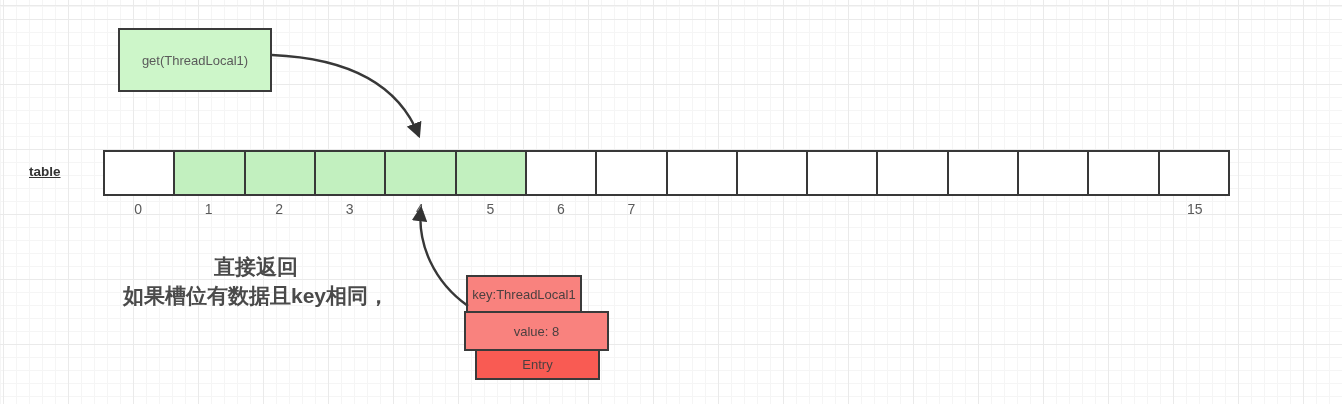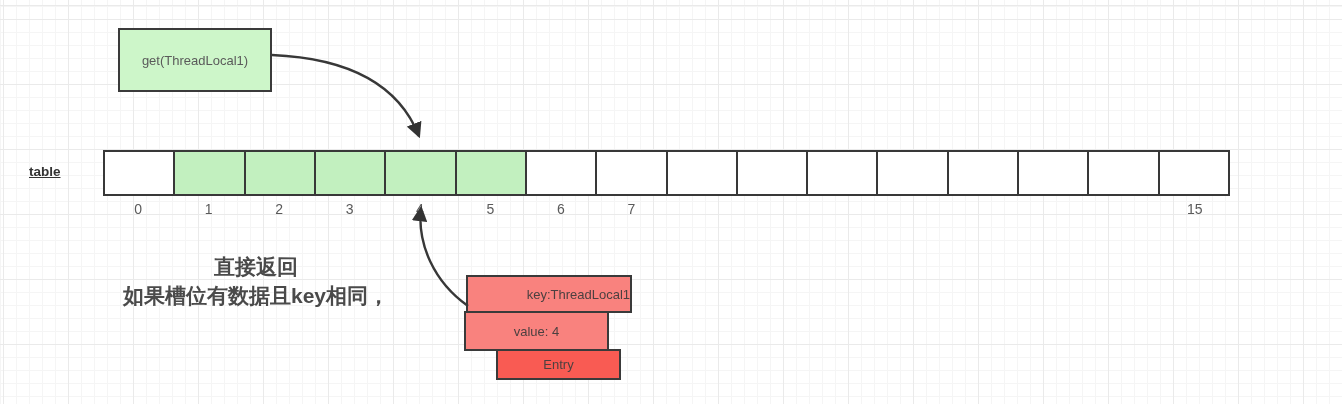--- a/index.html
+++ b/index.html
@@ -88,23 +88,23 @@
   }
 
   .entry-box {
     position: absolute;
     box-sizing: border-box;
     border: 2px solid var(--border-dark);
     display: flex; align-items: center; justify-content: center;
     font-size: 13px;
     color: #4c4040;
   }
-  .entry-key   { left: 466px; top: 275px; width: 166px; height: 38px; background: var(--red-light-fill); justify-content: flex-end; }
+  .entry-key   { left: 466px; top: 275px; width: 116px; height: 38px; background: var(--red-light-fill); }
   .entry-value { left: 464px; top: 311px; width: 145px; height: 40px; background: var(--red-light-fill); }
-  .entry-name  { left: 475px; top: 349px; width: 125px; height: 31px; background: var(--red-dark-fill); margin-left: 21px; }
+  .entry-name  { left: 475px; top: 349px; width: 125px; height: 31px; background: var(--red-dark-fill); }
 
   .arrows {
     position: absolute;
     left: 0; top: 0;
     pointer-events: none;
   }
 </style>
 </head>
 <body>
 
@@ -155,21 +155,21 @@
 
   <div class="annotation">
     <div>直接返回</div>
     <div>如果槽位有数据且key相同，</div>
   </div>
 
   <div class="entry-box entry-key">
     <span>key:ThreadLocal1</span>
   </div>
   <div class="entry-box entry-value">
-    <span>value: 4</span>
+    <span>value: 8</span>
   </div>
   <div class="entry-box entry-name">
     <span>Entry</span>
   </div>
 
   <svg class="arrows" width="1342" height="404" viewBox="0 0 1342 404">
     <defs>
       <marker id="ah" viewBox="0 0 10 10" refX="8.5" refY="5" markerWidth="6.5" markerHeight="6.5" orient="auto-start-reverse">
         <path d="M0,0 L10,5 L0,10 z" fill="#333333"></path>
       </marker>

